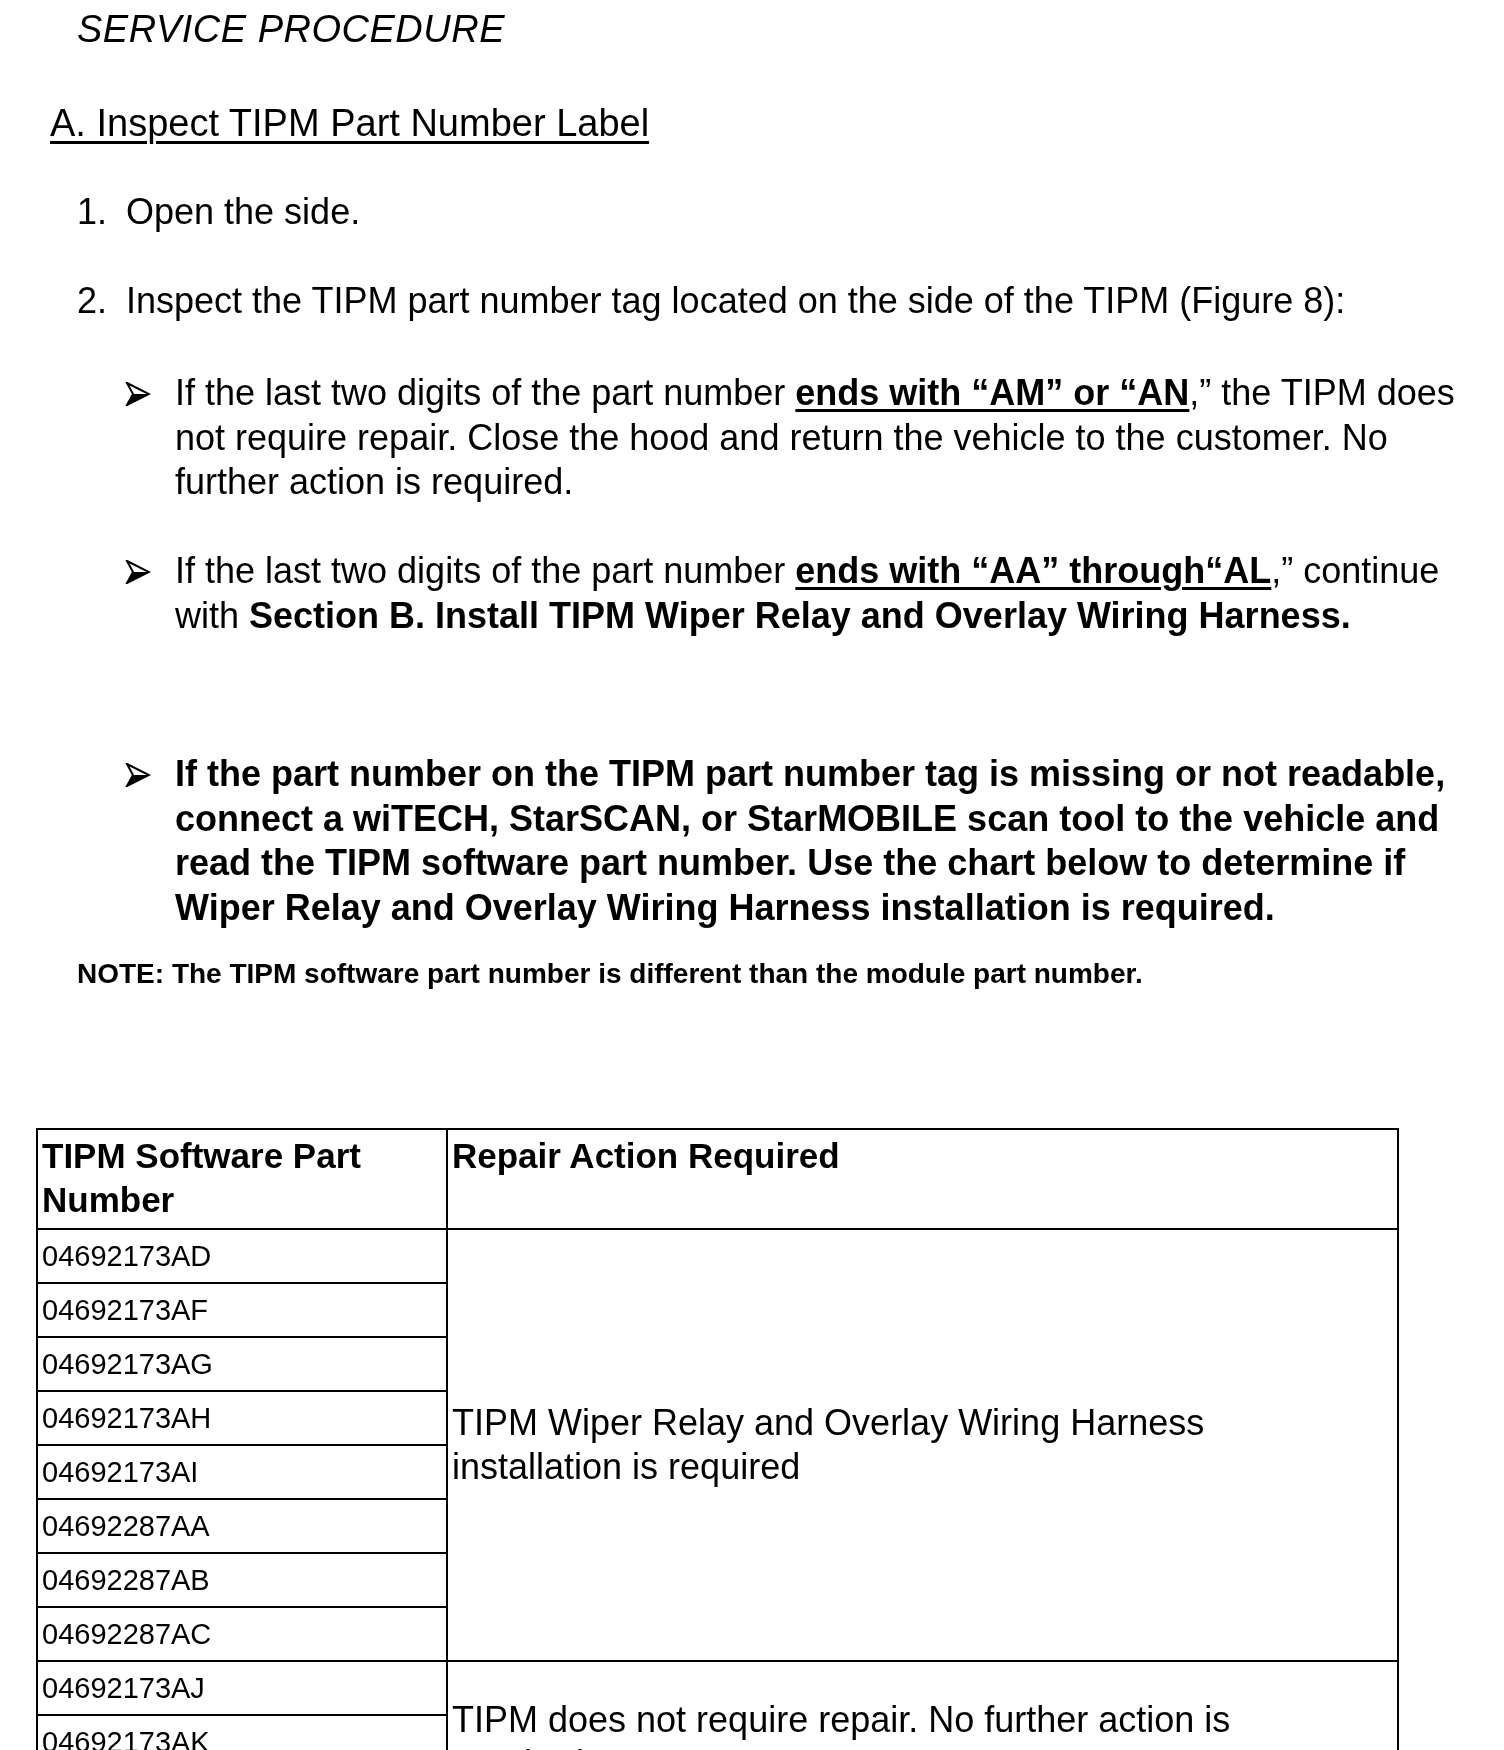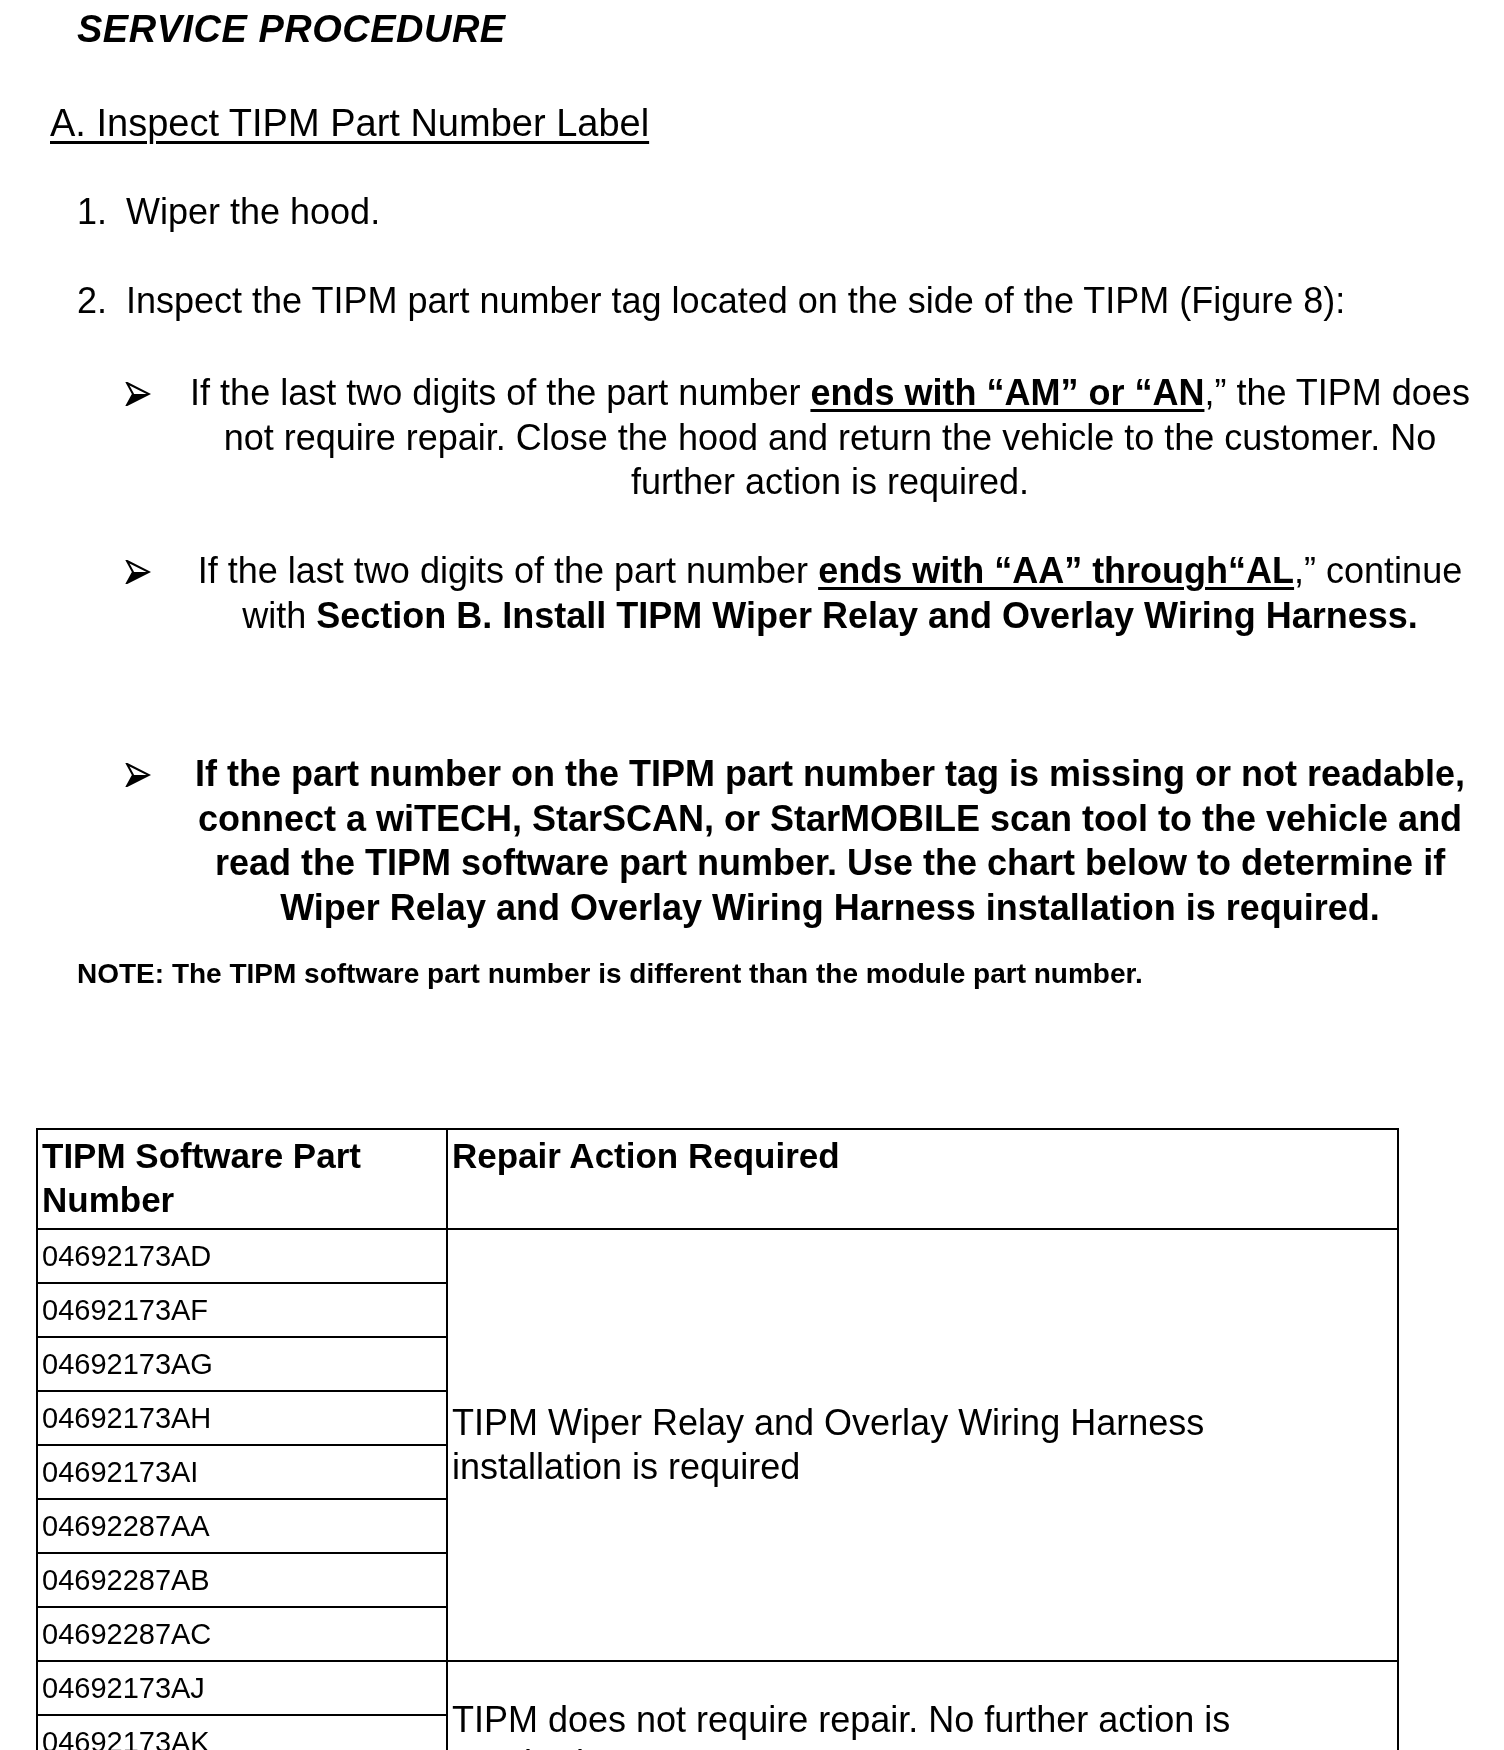--- a/index.html
+++ b/index.html
@@ -2,34 +2,34 @@
 <html><head>
 <meta charset="utf-8">
 <style>
   html, body { margin: 0; padding: 0; background: #ffffff; }
   body {
     width: 1504px; height: 1750px; position: relative; overflow: hidden;
     font-family: "Liberation Sans", sans-serif; color: #000000;
   }
   .abs { position: absolute; }
   .title {
-    left: 77px; top: 8px; font-size: 38px; font-weight: bold; font-style: italic;
+    left: 77px; top: 8px; font-size: 38px; font-weight: normal; font-style: italic;
     letter-spacing: 0.5px; white-space: nowrap;
   }
   .section-heading {
     left: 50px; top: 102px; font-size: 38px; text-decoration: underline;
     text-decoration-thickness: 3px; text-underline-offset: 5px; white-space: nowrap;
   }
   .step { left: 77px; font-size: 36px; white-space: nowrap; }
   .step .num { display: inline-block; width: 49px; }
   .bullet { left: 125px; width: 1360px; font-size: 36px; line-height: 44.5px; }
   .bullet .arrow {
     position: absolute; left: 0; top: 11px; width: 26px; height: 24px;
   }
-  .bullet .text { margin-left: 50px; text-align: center; }
+  .bullet .text { margin-left: 50px; }
   .bold { font-weight: bold; }
   .uline { font-weight: bold; text-decoration: underline; text-decoration-thickness: 3px; text-underline-offset: 4px; }
   .note { left: 77px; width: 1380px; font-size: 28px; line-height: 44.5px; font-weight: bold; }
 
   table.parts {
     position: absolute; left: 36px; top: 1128px;
     border-collapse: collapse; width: 1363px;
   }
   table.parts td, table.parts th {
     border: 2px solid #000; padding: 4px; text-align: left;
@@ -47,21 +47,21 @@
   }
   .action-text { display: inline-block; width: 900px; }
 </style>
 </head>
 <body>
 
 <div class="abs title">SERVICE PROCEDURE</div>
 <div class="abs section-heading">A. Inspect TIPM Part Number Label</div>
 
 <div class="abs step" style="top:191px;">
-  <span class="num">1.</span><span>Wiper the hood.</span>
+  <span class="num">1.</span><span>Open the side.</span>
 </div>
 <div class="abs step" style="top:280px;">
   <span class="num">2.</span><span>Inspect the TIPM part number tag located on the side of the TIPM (Figure 8):</span>
 </div>
 
 <div class="abs bullet" style="top:371px;">
   <svg class="arrow" viewBox="0 0 26 24">
       <path d="M2 1 L24 12 L2 23 L8 12 Z" fill="none" stroke="#000" stroke-width="2"></path>
       <path d="M8 12 L24 12 L2 23 Z" fill="#000"></path>
     </svg>

